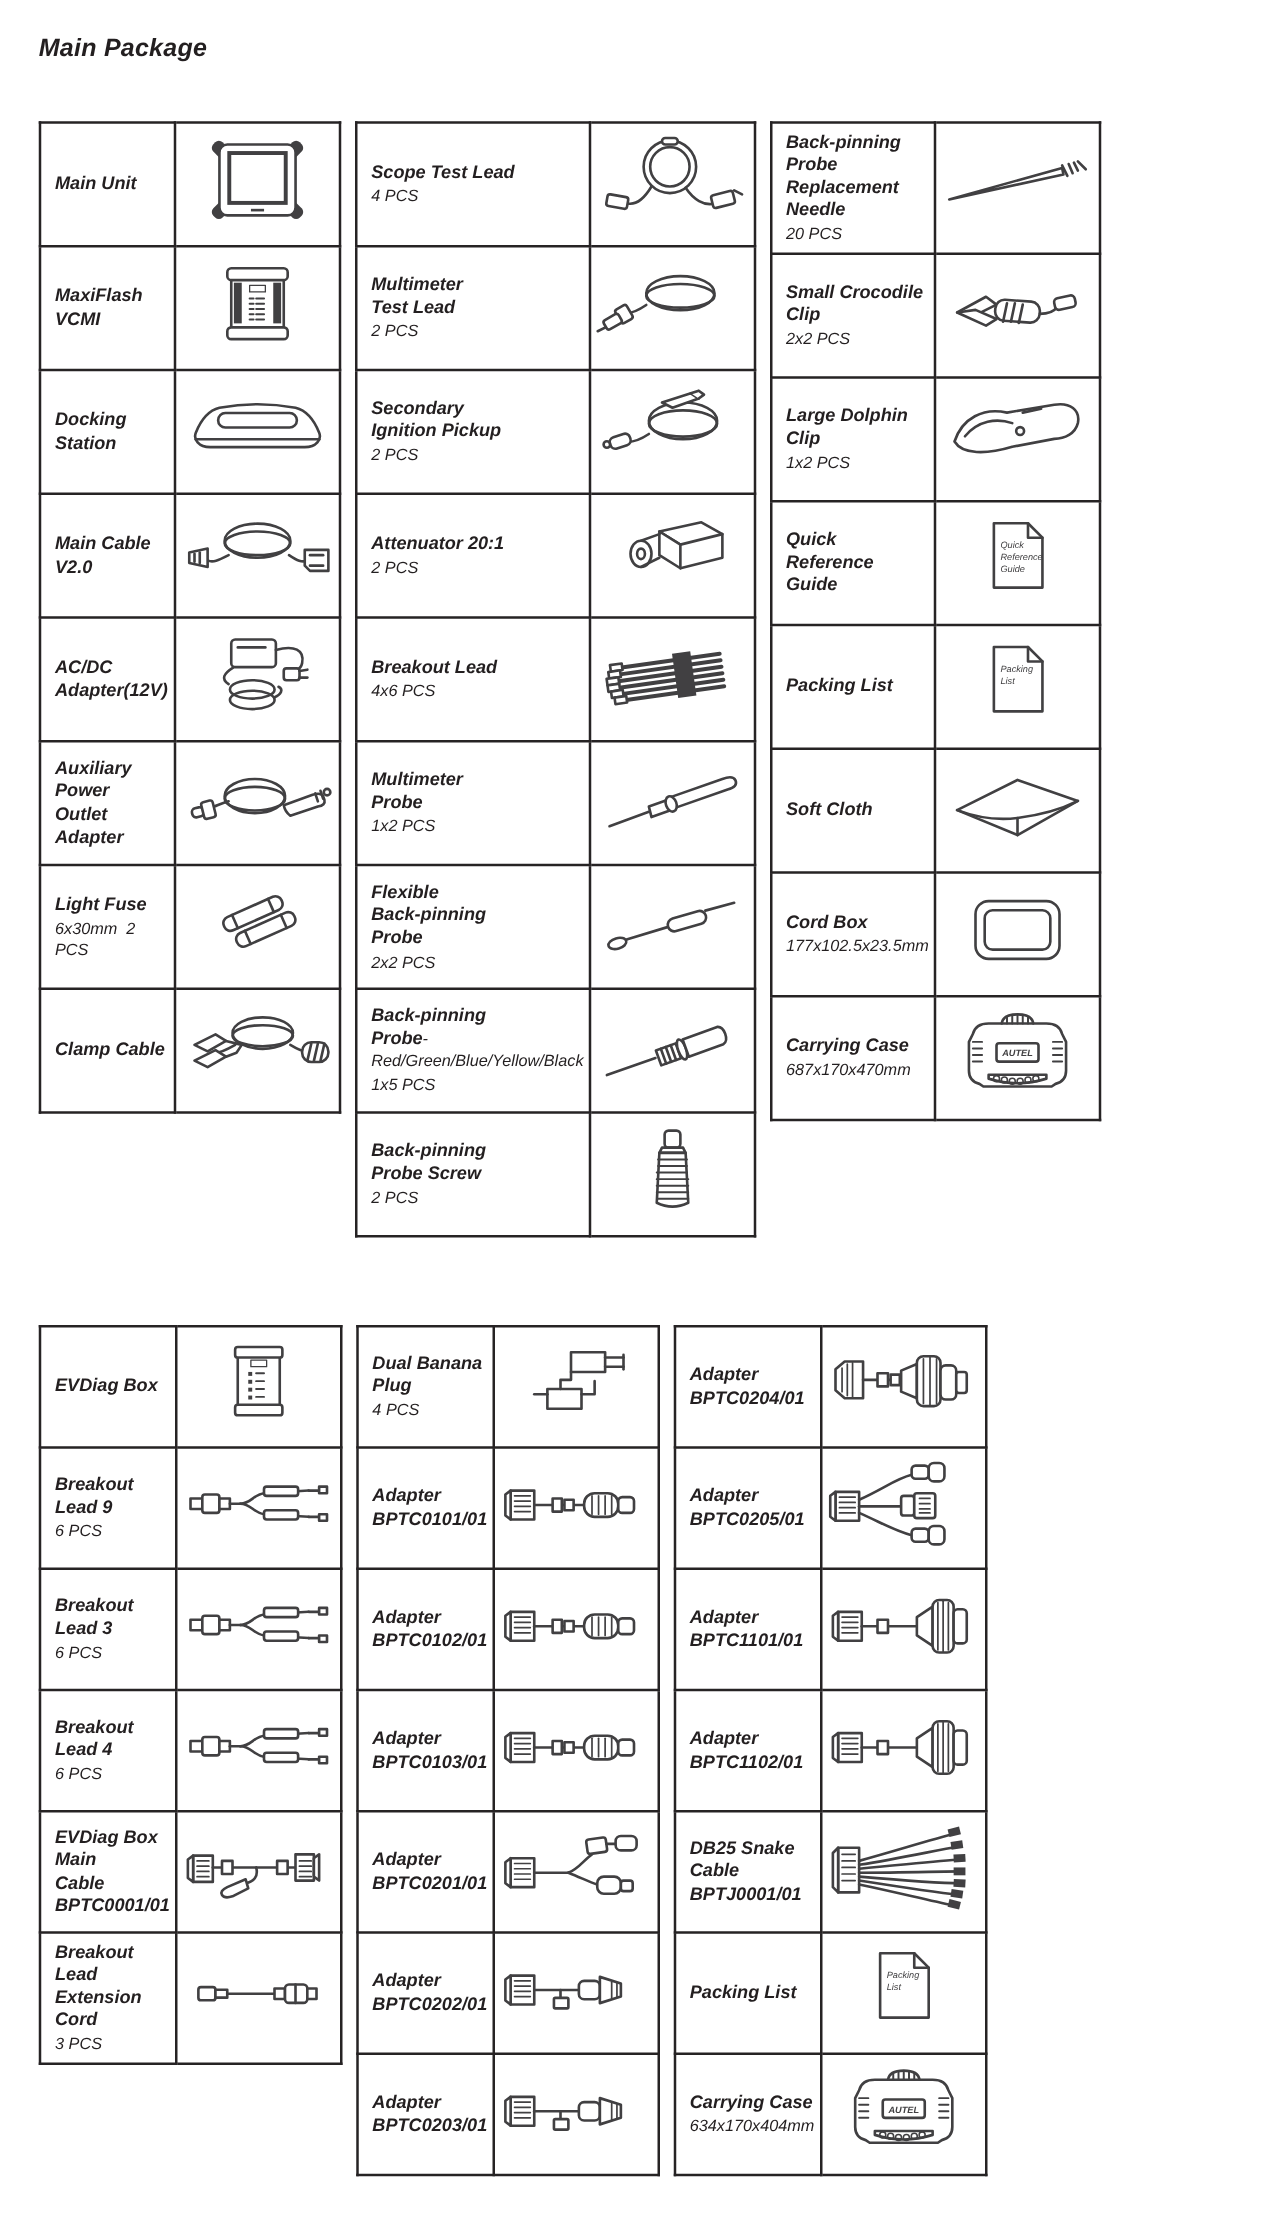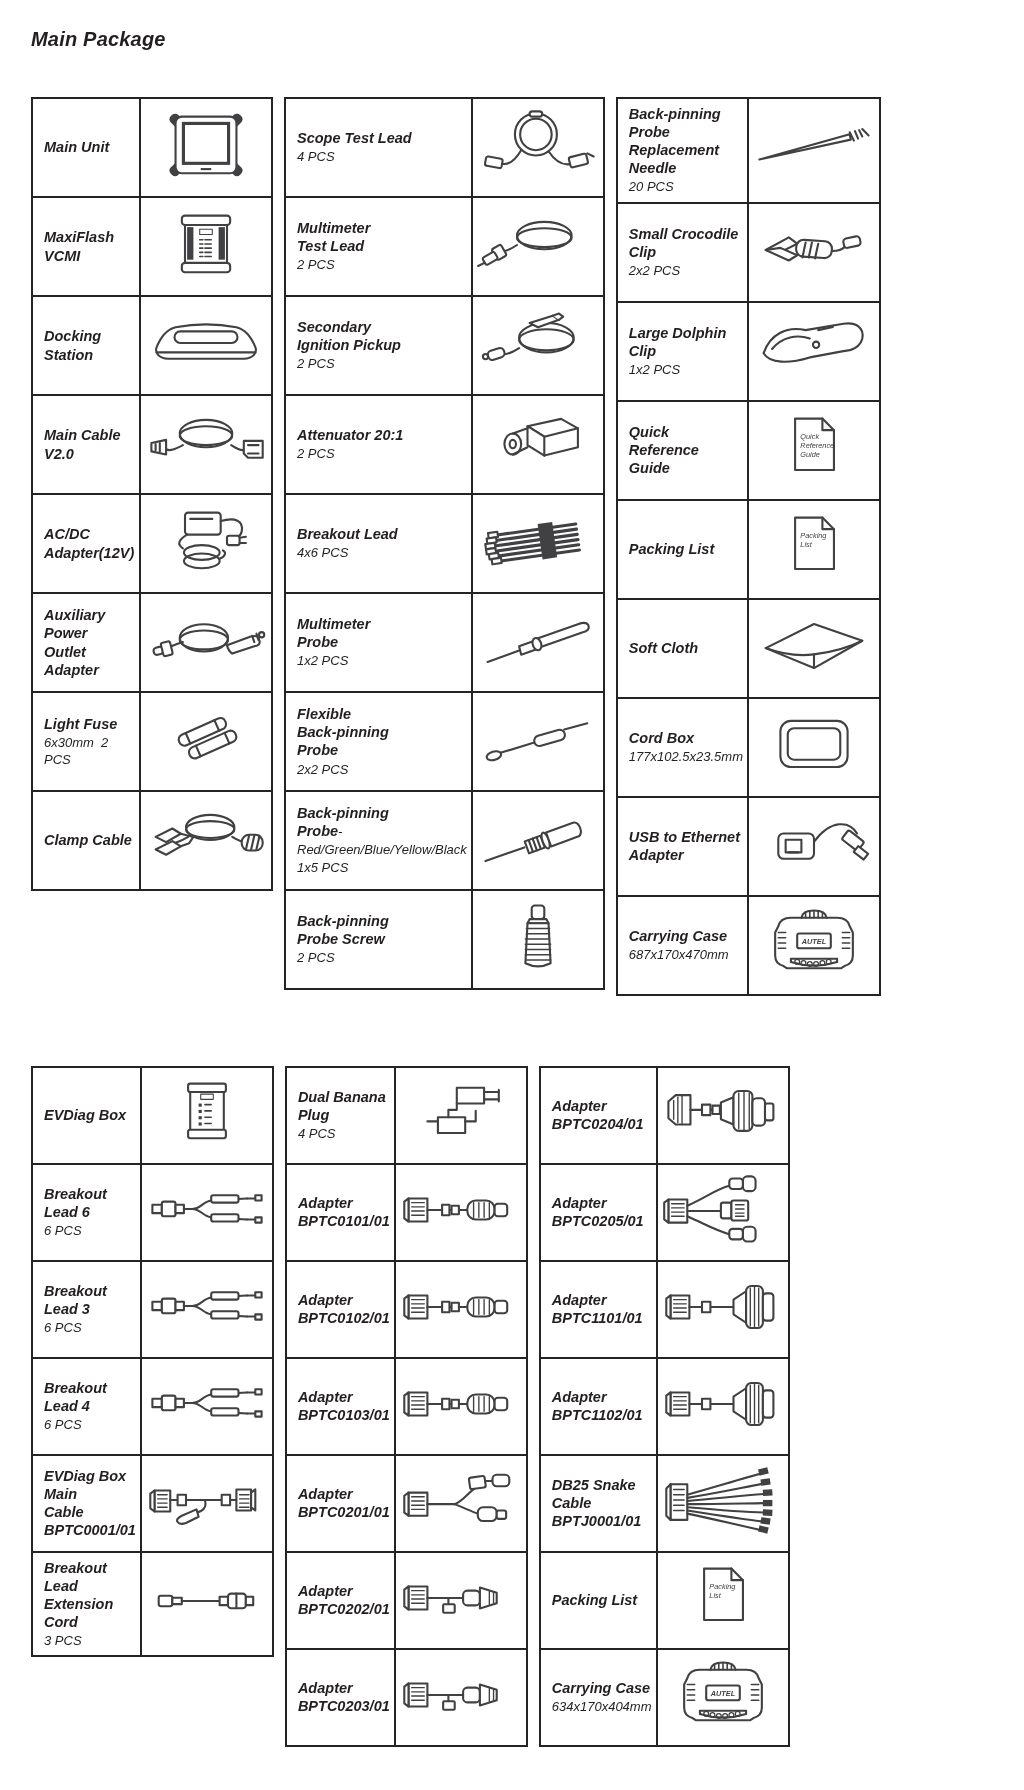--- a/index.html
+++ b/index.html
@@ -381,32 +381,20 @@
                   </svg></span></td>
             </tr>
             <tr>
               <td class="label-cell"><span class="lbl">Cord Box</span><div class="sub">177x102.5x23.5mm</div></td>
               <td class="img-cell"><span class="icon"><svg viewBox="0 0 120 72" width="126" height="76" fill="none" stroke="#414042" stroke-width="2" stroke-linejoin="round" stroke-linecap="round" xmlns="http://www.w3.org/2000/svg">
                     <rect x="28" y="13" width="64" height="44" rx="10" fill="#fff"></rect>
                     <rect x="35" y="20" width="50" height="30" rx="6"></rect>
                   </svg></span></td>
             </tr>
             <tr>
-              <td class="label-cell"><span class="lbl">USB to Ethernet
-Adapter</span></td>
-              <td class="img-cell"><span class="icon"><svg viewBox="0 0 120 72" width="126" height="76" fill="none" stroke="#414042" stroke-width="2" stroke-linejoin="round" stroke-linecap="round" xmlns="http://www.w3.org/2000/svg">
-                    <rect x="26" y="26" width="34" height="24" rx="5" fill="#fff"></rect>
-                    <rect x="33" y="32" width="15" height="12" fill="#fff"></rect>
-                    <line x1="36" y1="44" x2="45" y2="44"></line>
-                    <path d="M60,34 C76,12 94,14 101,26"></path>
-                    <rect x="88" y="27" width="19" height="11" rx="2" transform="rotate(38 97 32)" fill="#fff"></rect>
-                    <rect x="99" y="41" width="12" height="7" transform="rotate(38 105 44)" fill="#fff"></rect>
-                  </svg></span></td>
-            </tr>
-            <tr>
               <td class="label-cell"><span class="lbl">Carrying Case</span><div class="sub">687x170x470mm</div></td>
               <td class="img-cell"><span class="icon"><svg viewBox="0 0 120 72" width="126" height="76" fill="none" stroke="#414042" stroke-width="2" stroke-linejoin="round" stroke-linecap="round" xmlns="http://www.w3.org/2000/svg">
                     <path d="M38,12 H82 Q92,12 94,20 L97,26 V48 Q97,56 89,58 L86,60 H34 L31,58 Q23,56 23,48 V26 L26,20 Q28,12 38,12 Z" fill="#fff"></path>
                     <path d="M48,12 Q49,5 60,5 Q71,5 72,12"></path>
                     <g stroke-width="1.5">
                       <line x1="52" y1="7" x2="52" y2="12"></line>
                       <line x1="56" y1="6" x2="56" y2="12"></line>
                       <line x1="60" y1="6" x2="60" y2="12"></line>
                       <line x1="64" y1="6" x2="64" y2="12"></line>
                       <line x1="68" y1="7" x2="68" y2="12"></line>
@@ -453,21 +441,21 @@
                       <rect x="52" y="33" width="3" height="3" fill="#414042" stroke="none"></rect>
                       <line x1="58" y1="34" x2="64" y2="34"></line>
                       <rect x="52" y="39" width="3" height="3" fill="#414042" stroke="none"></rect>
                       <line x1="58" y1="40" x2="64" y2="40"></line>
                       <rect x="52" y="45" width="3" height="3" fill="#414042" stroke="none"></rect>
                       <line x1="58" y1="46" x2="64" y2="46"></line>
                     </g>
                   </svg></span></td>
             </tr>
             <tr>
-              <td class="label-cell"><span class="lbl">Breakout Lead 6</span><div class="sub">6 PCS</div></td>
+              <td class="label-cell"><span class="lbl">Breakout Lead 9</span><div class="sub">6 PCS</div></td>
               <td class="img-cell"><span class="icon"><svg viewBox="0 0 120 72" width="126" height="76" fill="none" stroke="#414042" stroke-width="2" stroke-linejoin="round" stroke-linecap="round" xmlns="http://www.w3.org/2000/svg">
                     <rect x="8" y="31" width="9" height="8" fill="#fff"></rect>
                     <rect x="17" y="28" width="13" height="14" rx="2" fill="#fff"></rect>
                     <rect x="30" y="31" width="8" height="8" fill="#fff"></rect>
                     <path d="M38,35 h8"></path>
                     <path d="M46,35 C54,35 56,28 64,27 L98,25"></path>
                     <path d="M46,35 C54,35 56,42 64,43 L98,45"></path>
                     <rect x="64" y="22" width="26" height="7" rx="2" fill="#fff"></rect>
                     <rect x="64" y="40" width="26" height="7" rx="2" fill="#fff"></rect>
                     <path d="M98,25 h10 M98,45 h10"></path>

